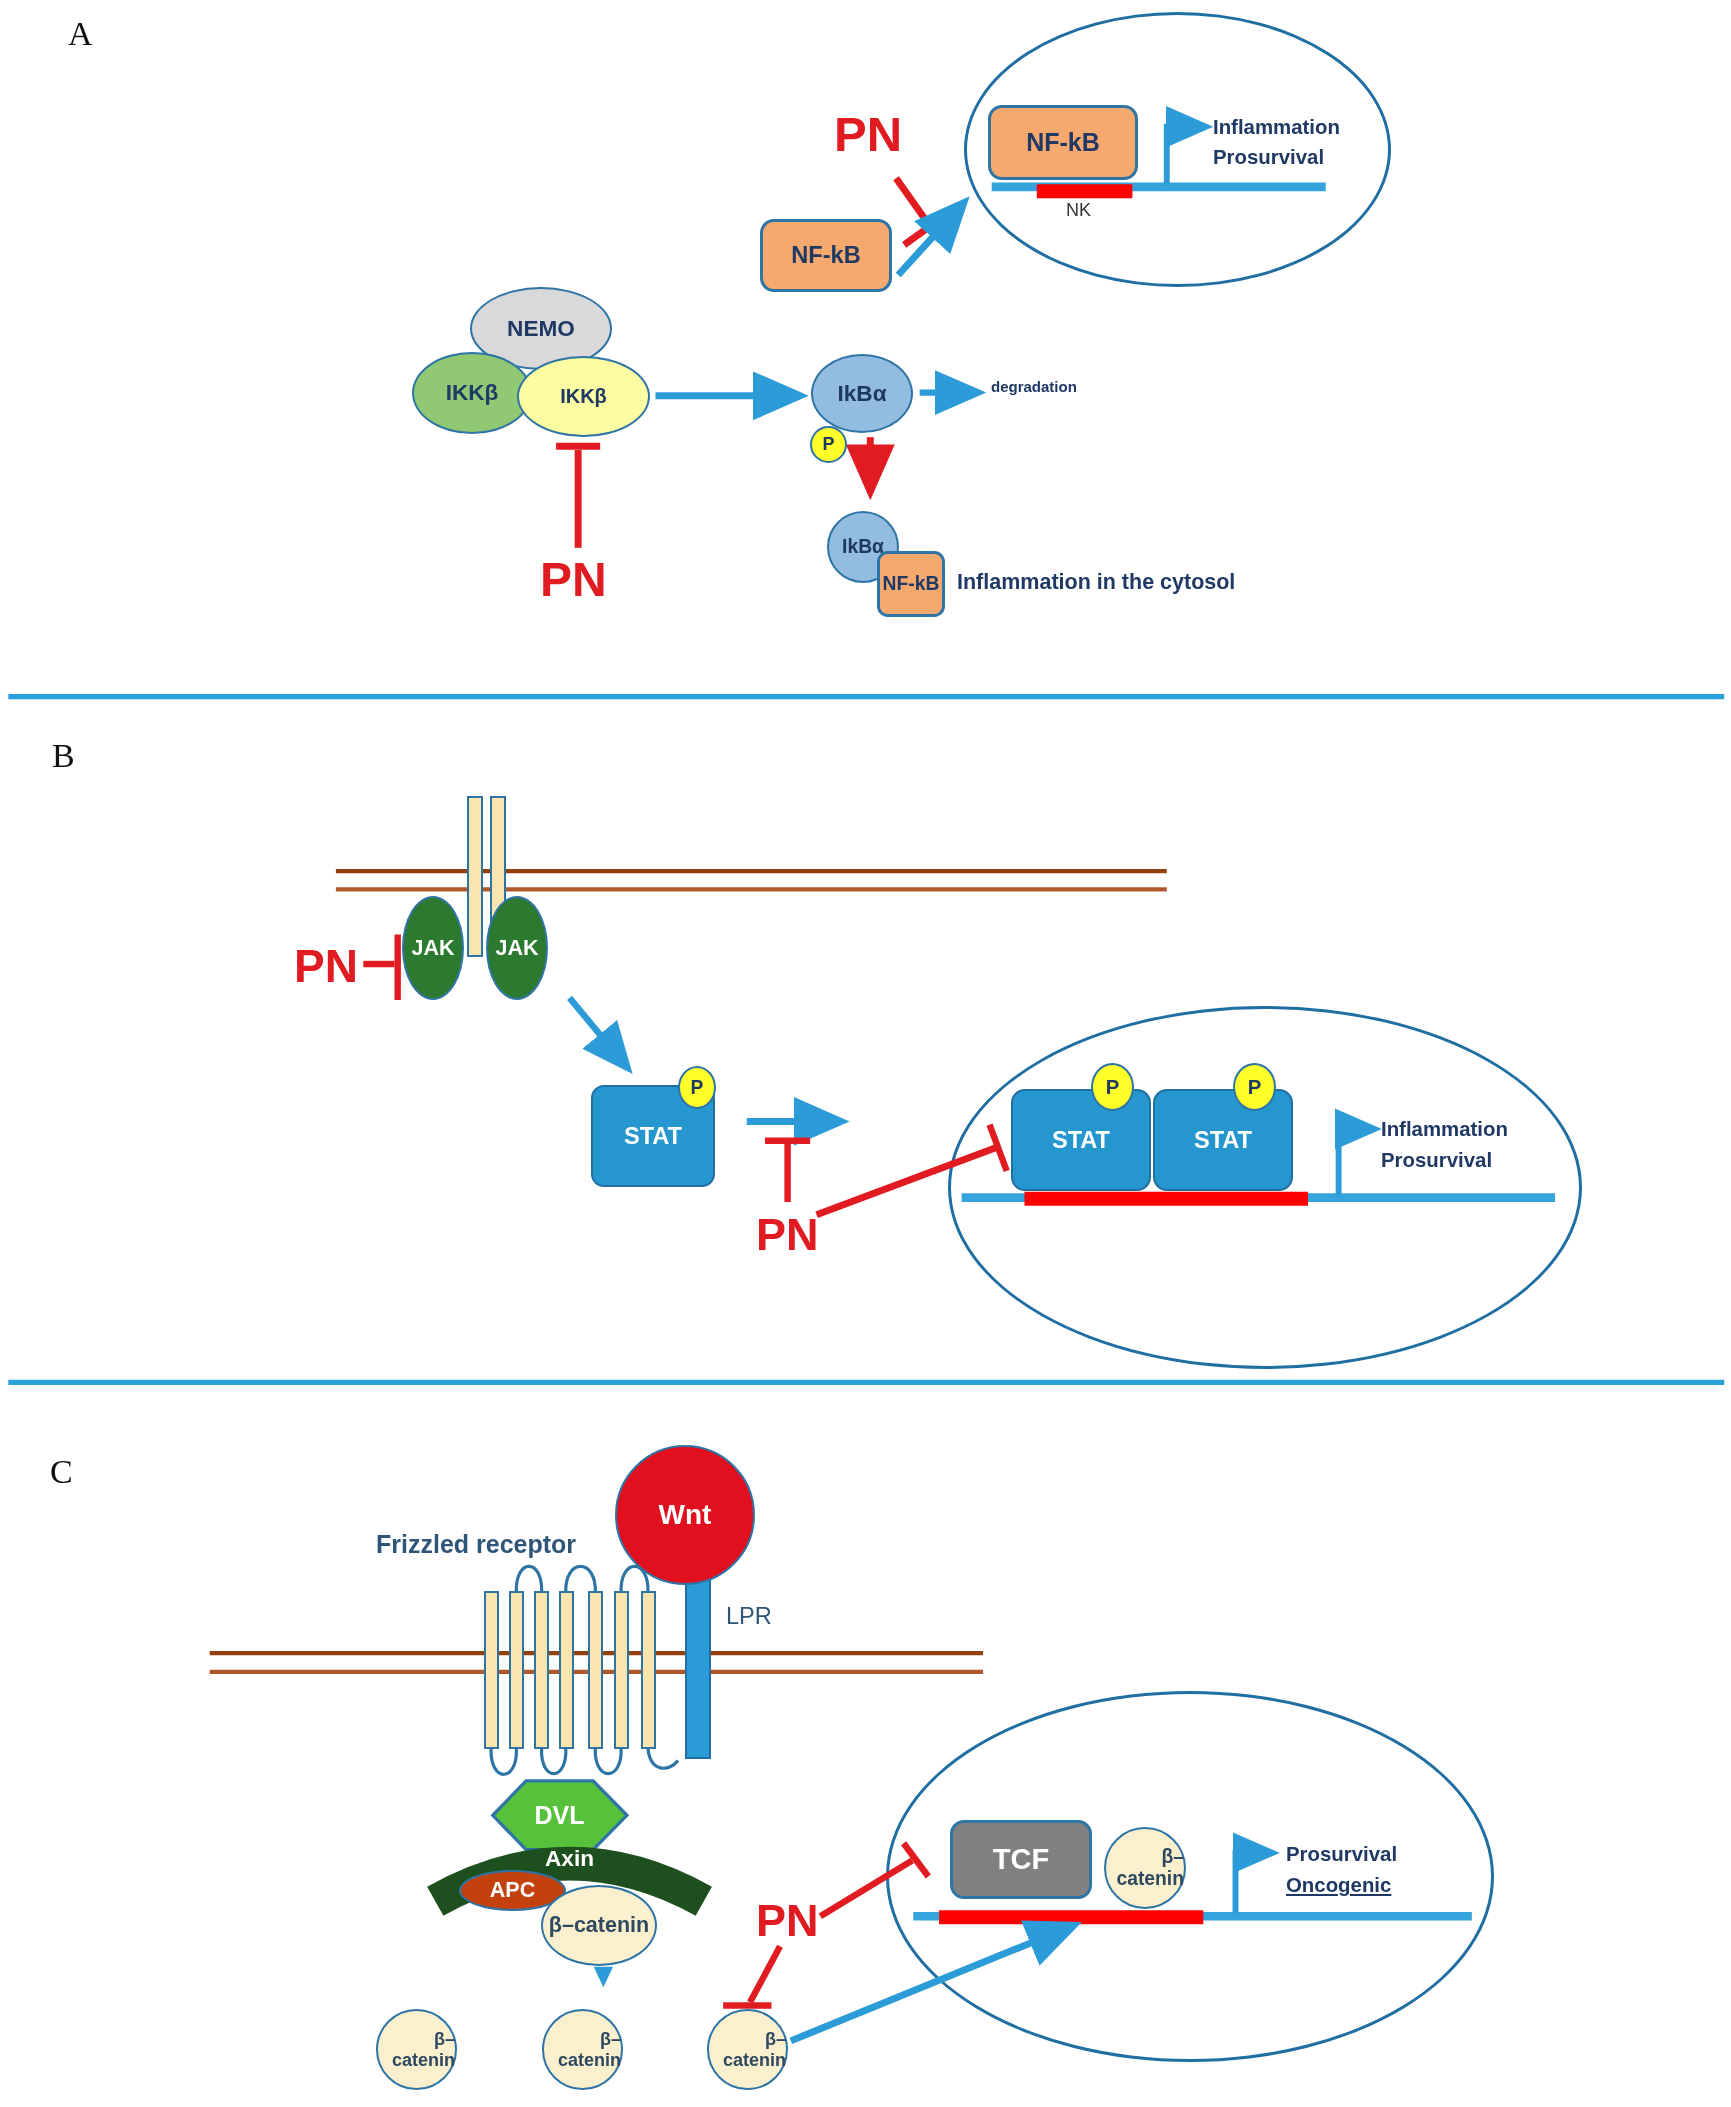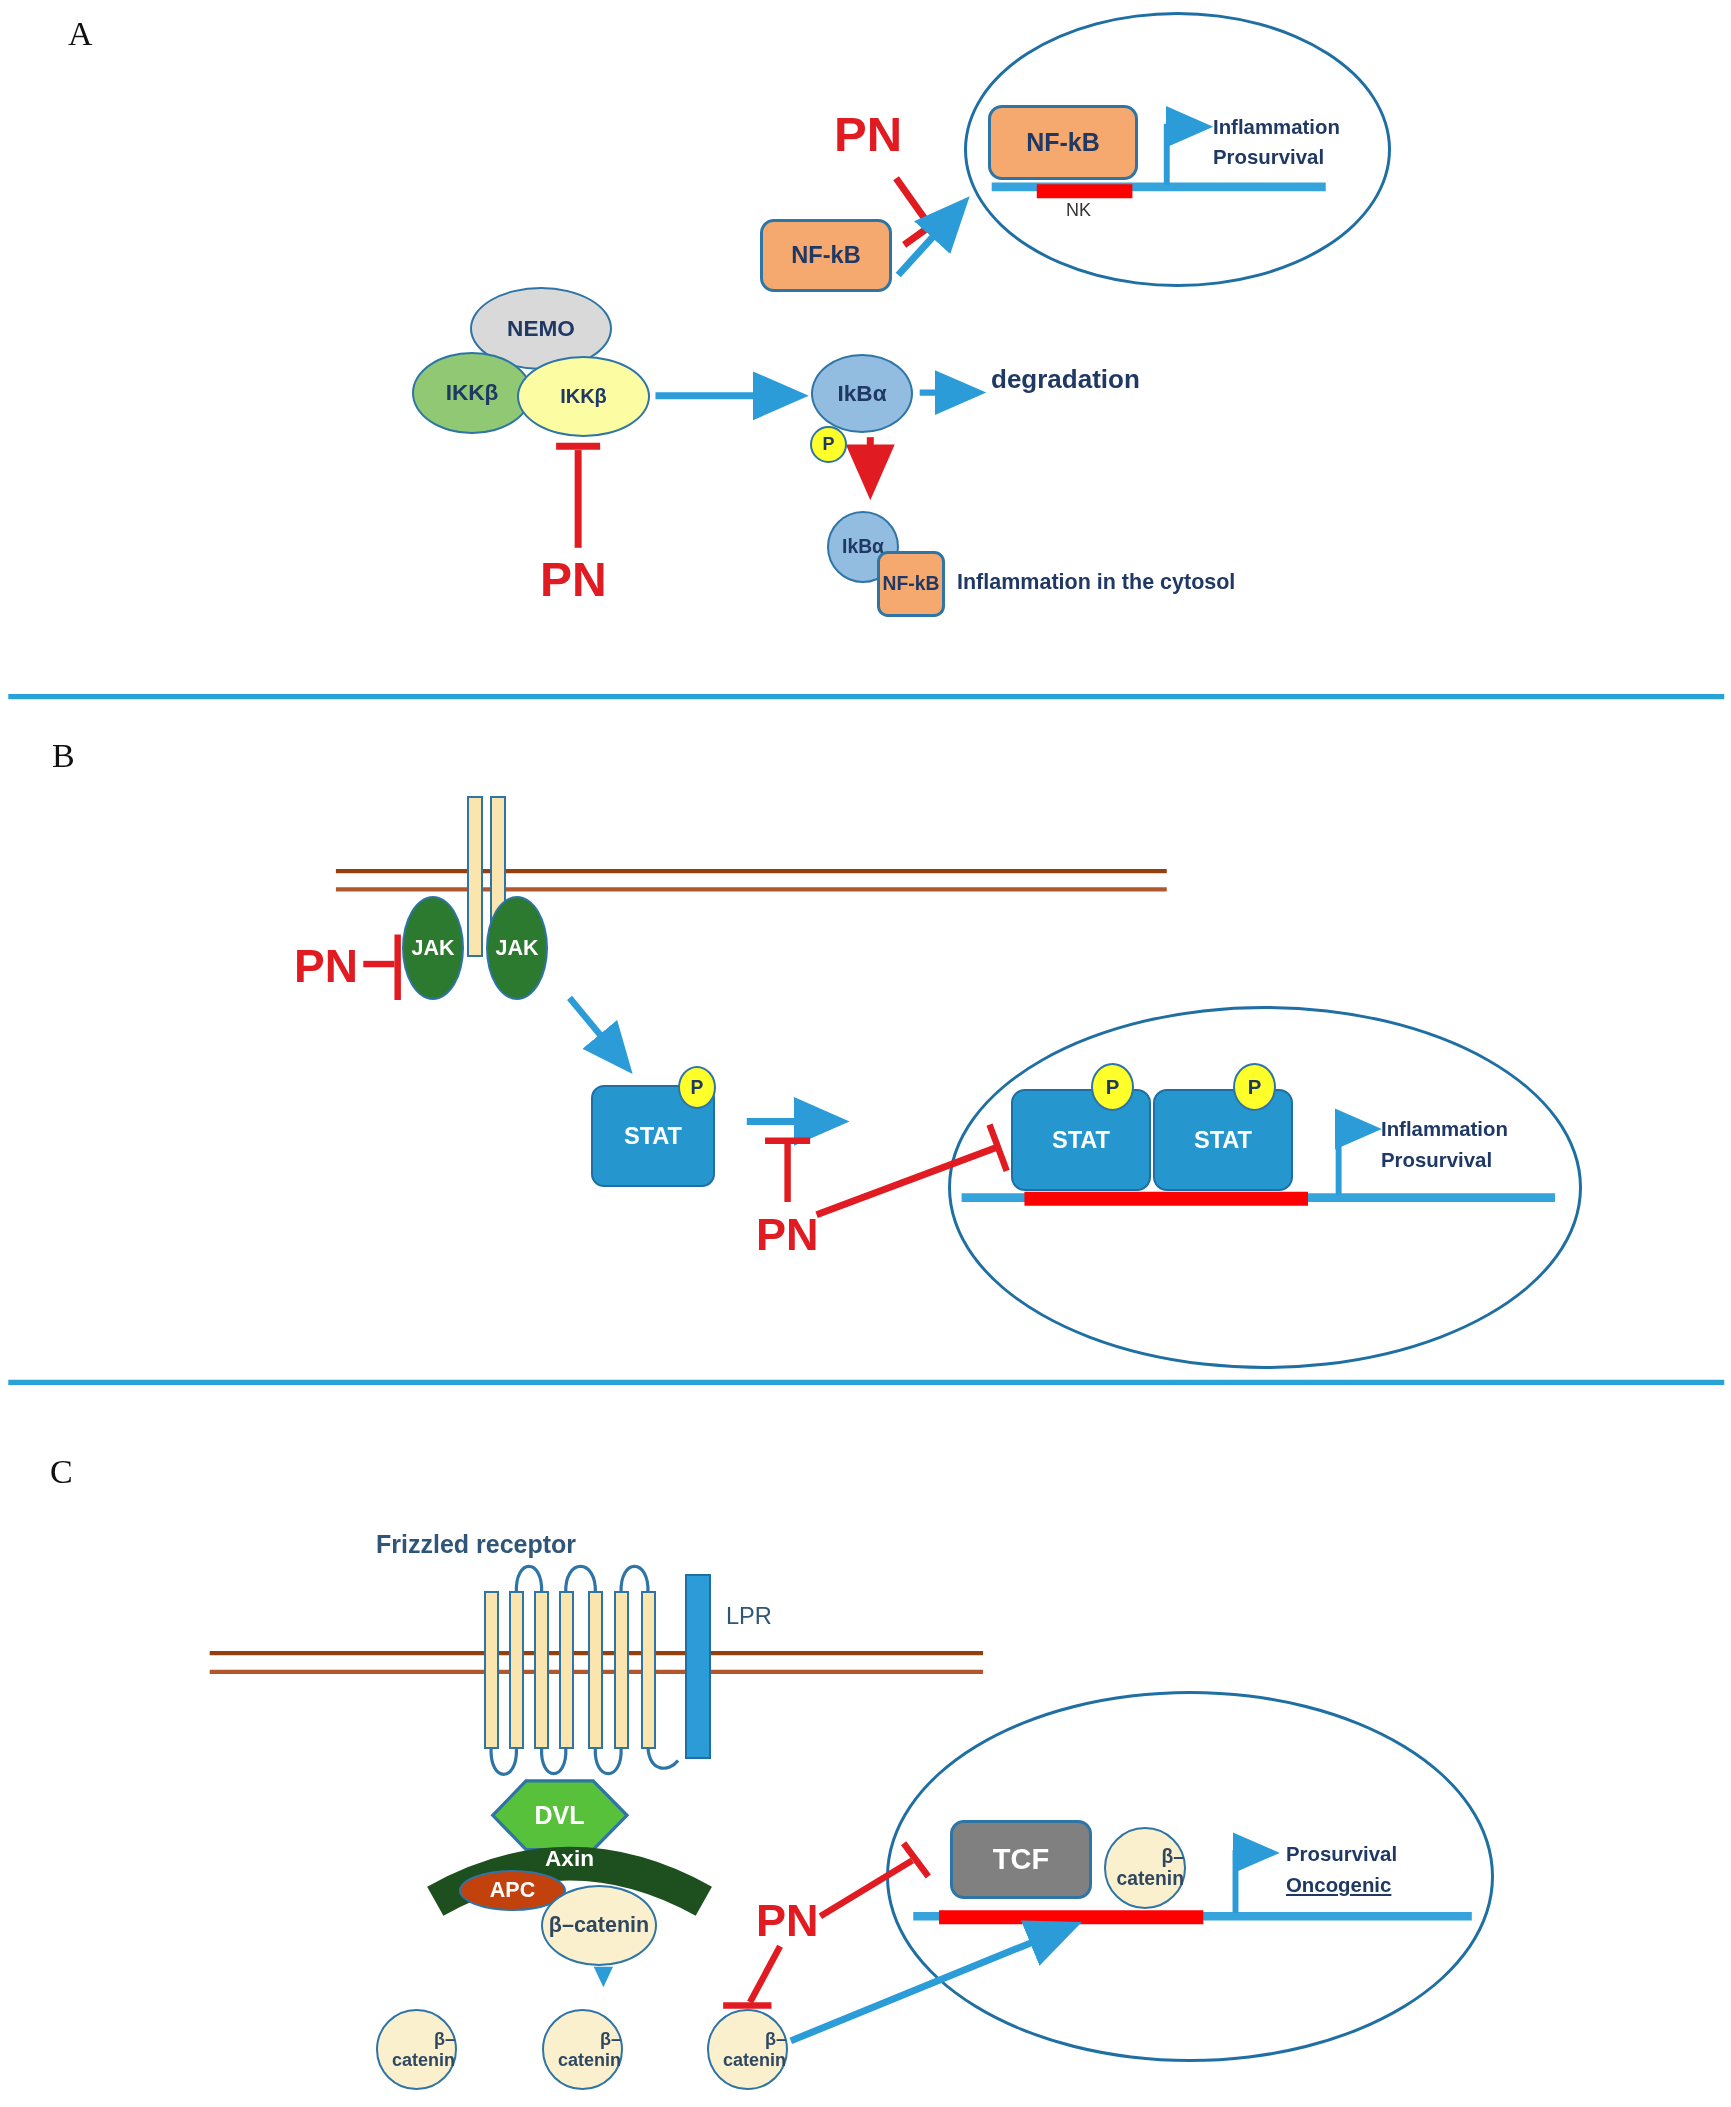--- a/index.html
+++ b/index.html
@@ -104,21 +104,21 @@
   <div class="abs node box" style="left:760px;top:219px;width:132px;height:73px;font-size:23.6px;">NF-kB</div>
 
   <div class="abs node ellipse" style="left:470px;top:287px;width:142px;height:83px;background:#D9D9D9;font-size:22.6px;">NEMO</div>
   <div class="abs node ellipse" style="left:412px;top:352px;width:120px;height:82px;background:#90C873;font-size:22.6px;">IKKβ</div>
   <div class="abs node ellipse" style="left:517px;top:356px;width:133px;height:81px;background:#FCFCA2;font-size:20px;">IKKβ</div>
 
   <div class="abs pn" style="left:540px;top:552px;font-size:48px;">PN</div>
 
   <div class="abs node ellipse" style="left:811px;top:354px;width:102px;height:79px;background:#92BCE0;font-size:22.6px;">IkBα</div>
   <div class="abs badge" style="left:810px;top:426px;width:33px;height:33px;font-size:18px;">P</div>
-  <div class="abs annot" style="left:991px;top:364px;font-size:26px;">degradation</div>
+  <div class="abs annot" style="left:991px;top:378px;font-size:15px;">degradation</div>
 
   <div class="abs node ellipse" style="left:827px;top:511px;width:72px;height:72px;background:#92BCE0;font-size:19.3px;">IkBα</div>
   <div class="abs node box" style="left:877px;top:551px;width:68px;height:66px;font-size:19.3px;border-radius:10.7px;z-index:4;">NF-kB</div>
   <div class="abs annot" style="left:957px;top:570px;font-size:21.5px;">Inflammation in the cytosol</div>
 
   <div class="abs panel-letter" style="left:52px;top:737px;">B</div>
 
   <div class="abs" style="left:467px;top:796px;width:16px;height:161px;background:#FBE5AE;border:2.7px solid #2e75a6;box-sizing:border-box;z-index:3;"></div>
   <div class="abs" style="left:490px;top:796px;width:16px;height:161px;background:#FBE5AE;border:2.7px solid #2e75a6;box-sizing:border-box;z-index:3;"></div>
 
@@ -147,20 +147,21 @@
   <div class="abs" style="left:509px;top:1591px;width:14.5px;height:158px;background:#FBE5AE;border:2.1px solid #2e75a6;box-sizing:border-box;z-index:3;"></div>
   <div class="abs" style="left:534px;top:1591px;width:14.5px;height:158px;background:#FBE5AE;border:2.1px solid #2e75a6;box-sizing:border-box;z-index:3;"></div>
   <div class="abs" style="left:559px;top:1591px;width:14.5px;height:158px;background:#FBE5AE;border:2.1px solid #2e75a6;box-sizing:border-box;z-index:3;"></div>
   <div class="abs" style="left:588px;top:1591px;width:14.5px;height:158px;background:#FBE5AE;border:2.1px solid #2e75a6;box-sizing:border-box;z-index:3;"></div>
   <div class="abs" style="left:614px;top:1591px;width:14.5px;height:158px;background:#FBE5AE;border:2.1px solid #2e75a6;box-sizing:border-box;z-index:3;"></div>
   <div class="abs" style="left:641px;top:1591px;width:14.5px;height:158px;background:#FBE5AE;border:2.1px solid #2e75a6;box-sizing:border-box;z-index:3;"></div>
 
   <div class="abs" style="left:685px;top:1574px;width:26px;height:185px;background:#2B9CD8;border:2.7px solid #1f6fa3;box-sizing:border-box;z-index:3;"></div>
   <div class="abs annot" style="left:726px;top:1603px;font-size:23.6px;color:#2F5578;font-weight:normal;">LPR</div>
 
+  <div class="abs node ellipse" style="left:615px;top:1445px;width:140px;height:140px;background:#E0101E;font-size:28px;color:#fff;z-index:4;">Wnt</div>
 
   <div class="abs node" style="left:506px;top:1797px;width:107px;height:37px;font-size:25px;color:#fff;background:transparent;z-index:4;">DVL</div>
   <div class="abs node" style="left:516px;top:1843px;width:107px;height:32px;font-size:22.6px;color:#fff;background:transparent;z-index:4;">Axin</div>
   <div class="abs node ellipse" style="left:459px;top:1870px;width:107px;height:41px;background:#c2410c;font-size:21.5px;color:#fff;z-index:4;">APC</div>
   <div class="abs node ellipse" style="left:541px;top:1885px;width:116px;height:81px;background:#FAF0CE;font-size:21.5px;color:#2F4861;z-index:5;">β–catenin</div>
 
   <div class="abs node ellipse" style="left:376px;top:2009px;width:81px;height:81px;background:#FAF0CE;font-size:18px;color:#2F4861;">β–catenin</div>
   <div class="abs node ellipse" style="left:542px;top:2009px;width:81px;height:81px;background:#FAF0CE;font-size:18px;color:#2F4861;">β–catenin</div>
   <div class="abs node ellipse" style="left:707px;top:2009px;width:81px;height:81px;background:#FAF0CE;font-size:18px;color:#2F4861;">β–catenin</div>
 

